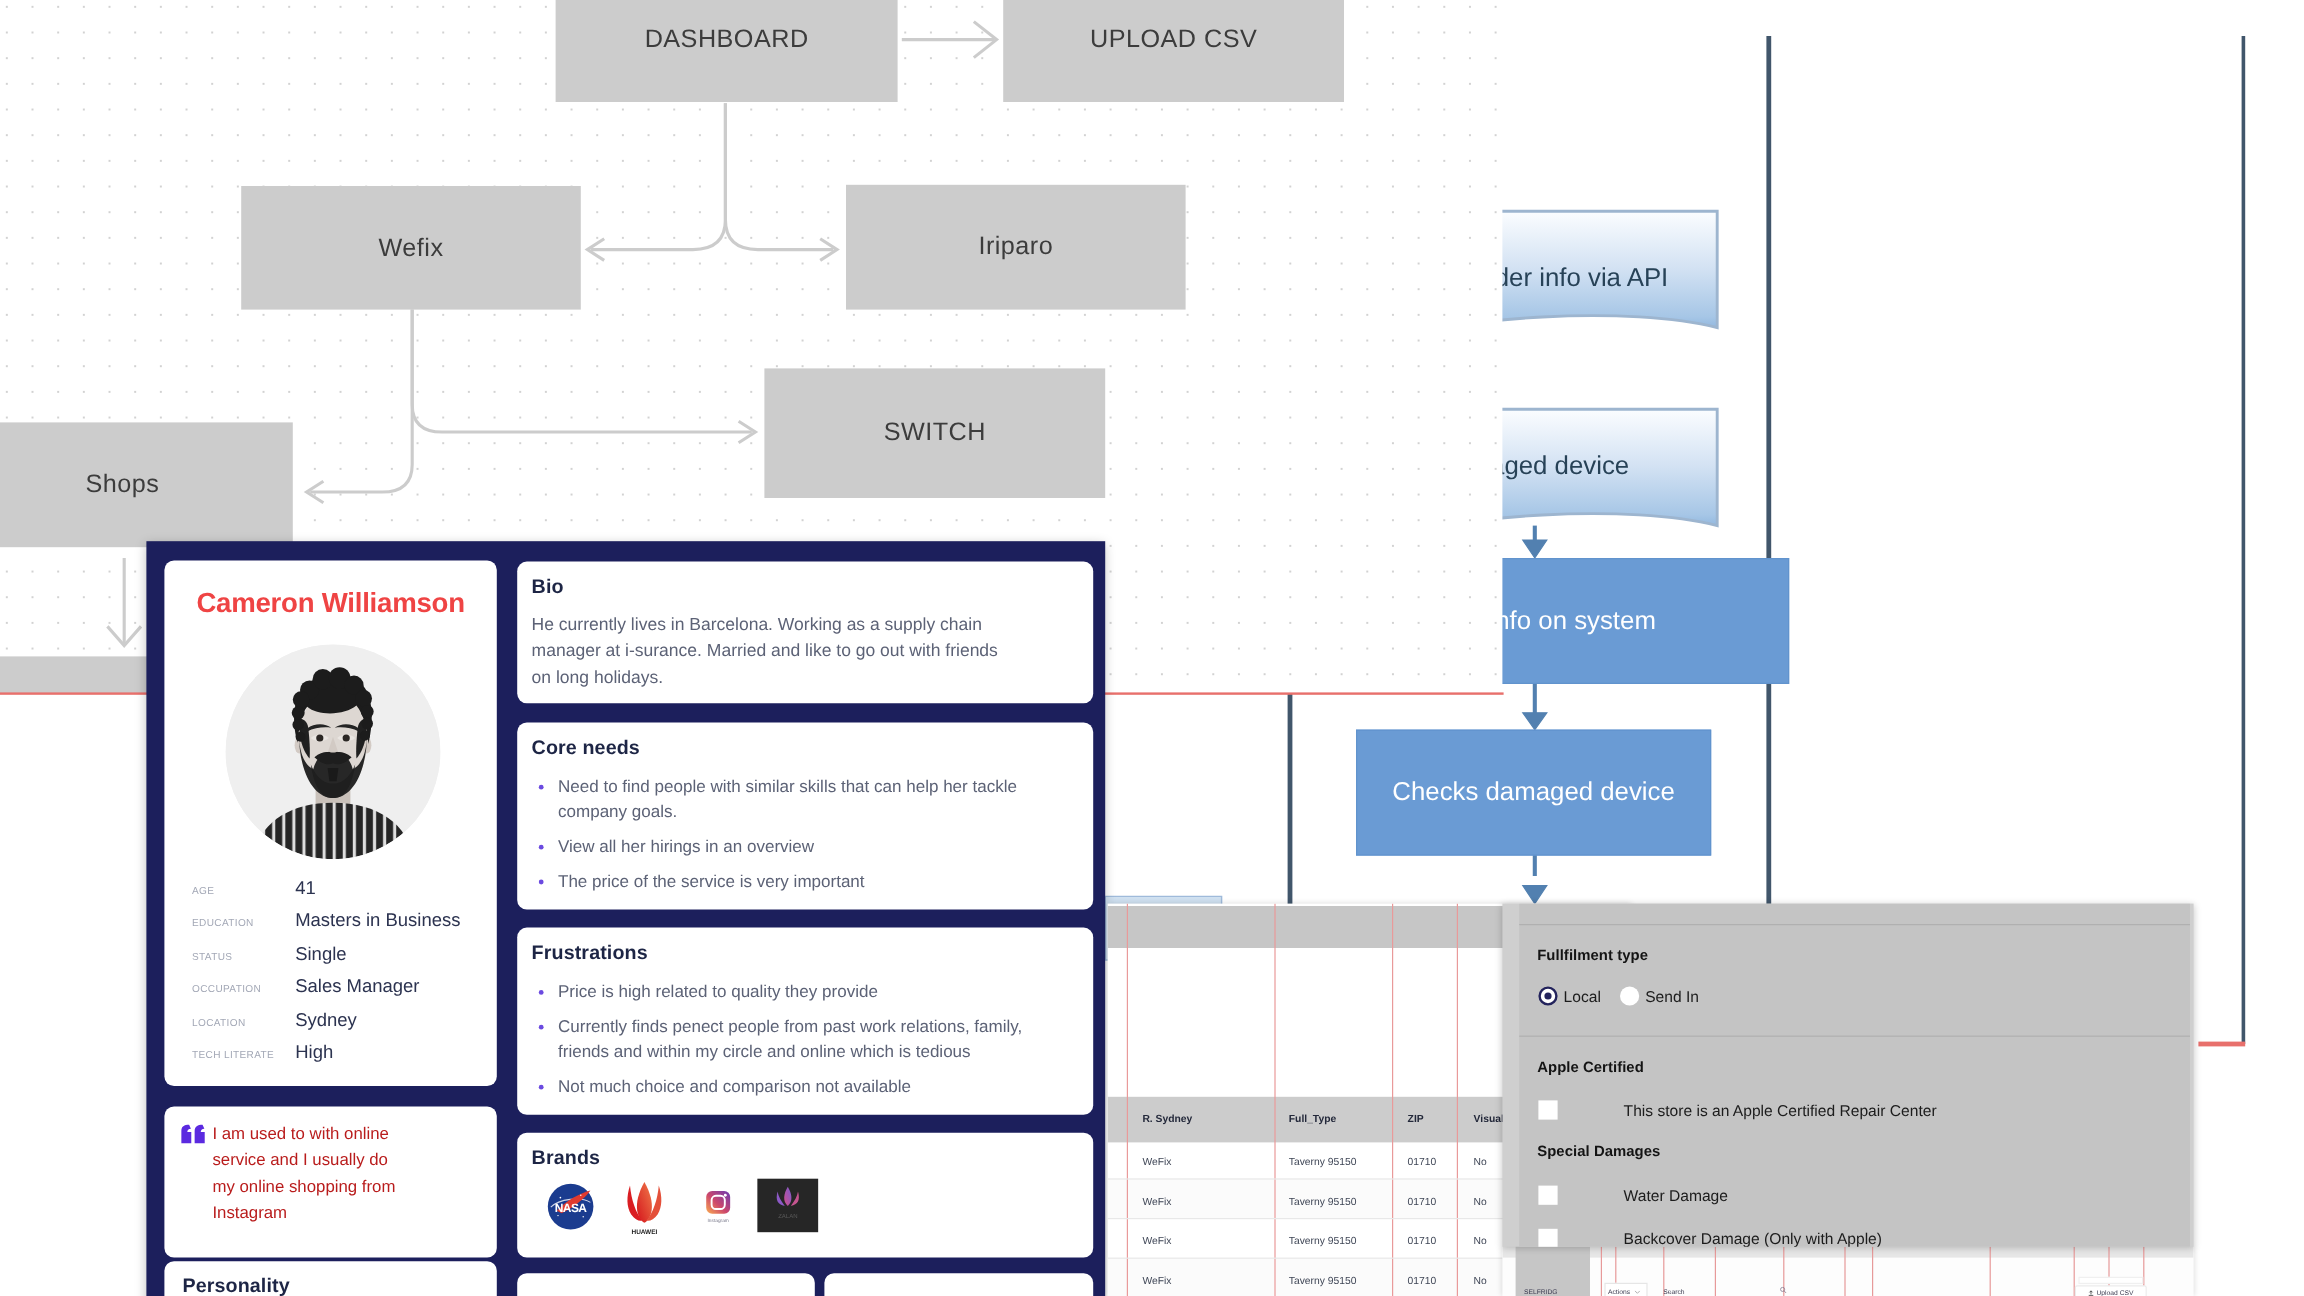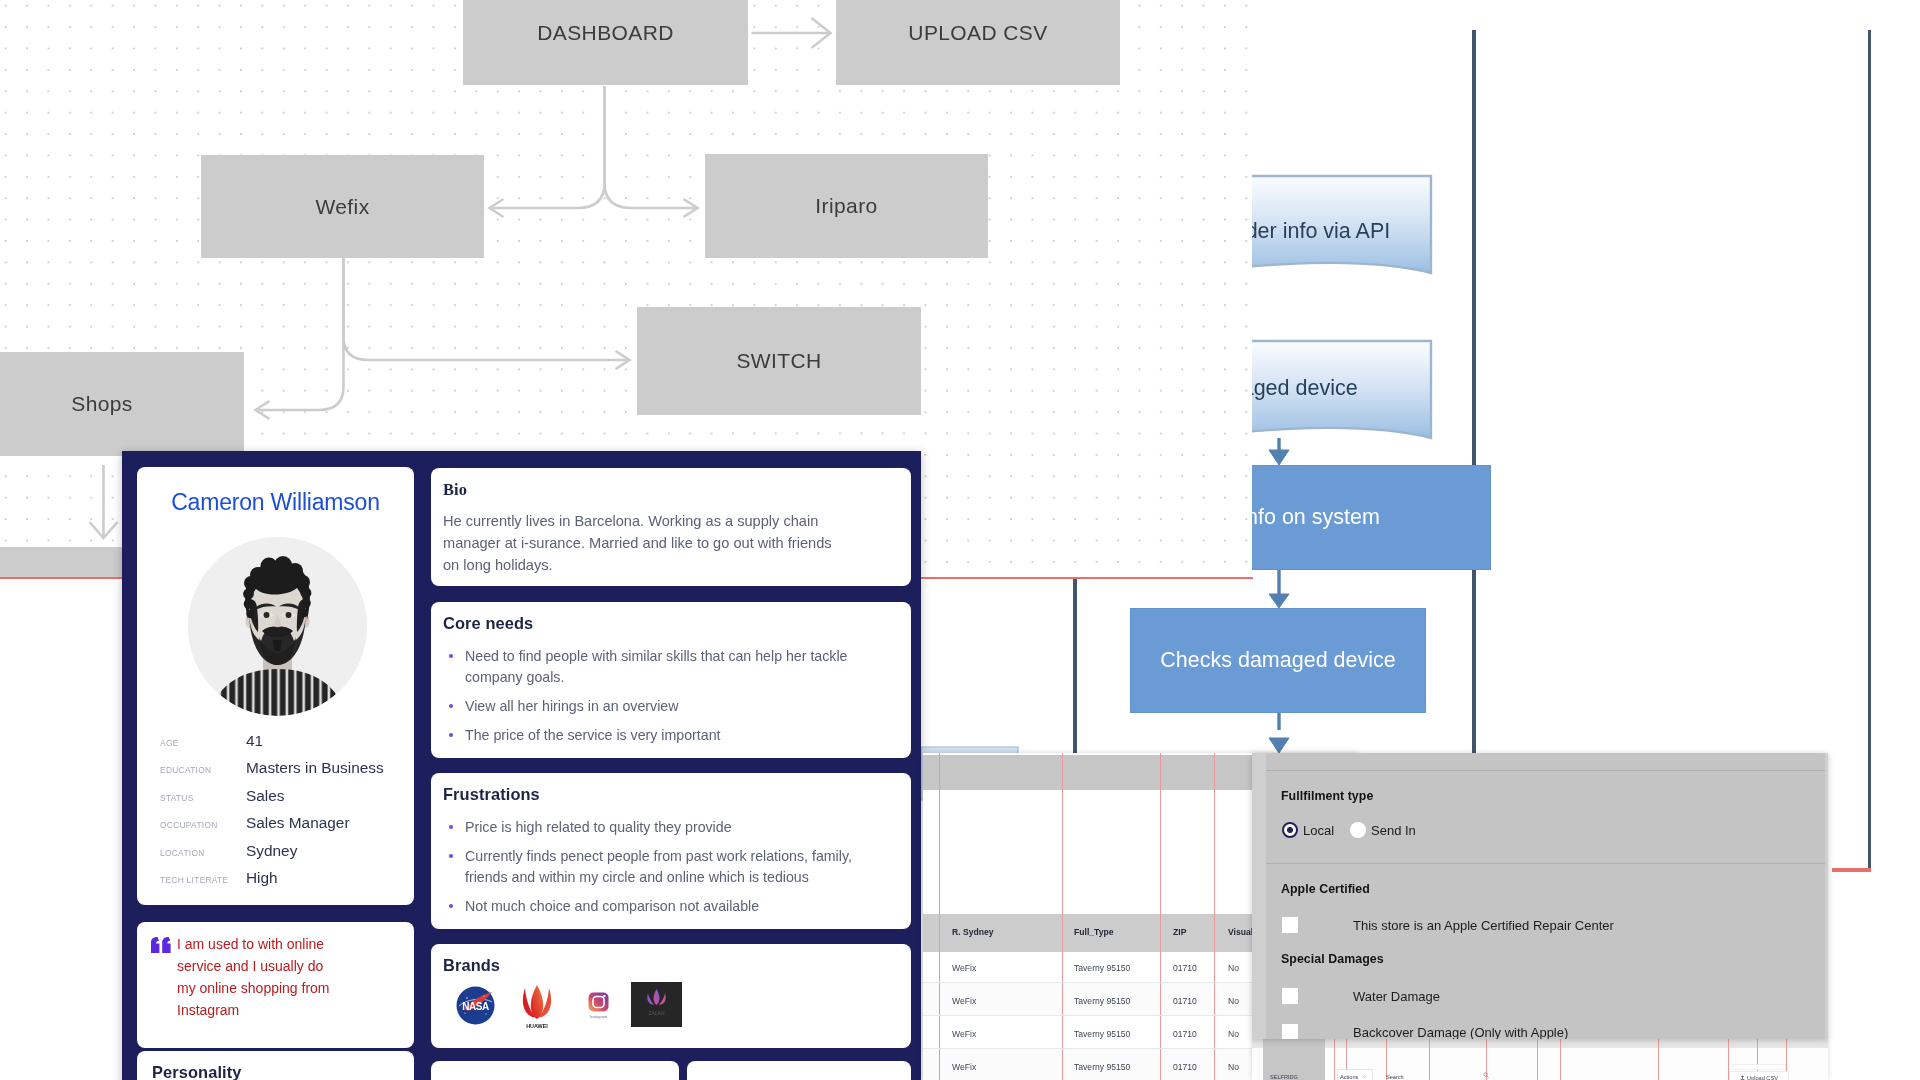--- a/index.html
+++ b/index.html
@@ -21,21 +21,21 @@
   .fnode{position:absolute;display:flex;align-items:center;justify-content:center;
      font-size:18px;color:#274257;white-space:nowrap;}
   .fnode.proc{background:#6a9bd4;color:#ffffff;border:1px solid #6193cd;}
 
   
   #persona{position:absolute;left:122px;top:451px;width:799px;height:700px;
       background:#1c1f5c;padding:0;overflow:hidden;z-index:30;
       box-shadow:0 2px 9px rgba(0,0,0,.25);}
   #persona .inner{position:relative;width:100%;height:100%;}
   .pcard{position:absolute;background:#ffffff;border-radius:8px;box-sizing:border-box;}
-  .pname{color:#1d4ed8;font-size:23px;font-weight:normal;text-align:center;letter-spacing:-0.2px;}
+  .pname{color:#ef4444;font-size:23px;font-weight:bold;text-align:center;letter-spacing:-0.2px;}
   .avatar{position:absolute;border-radius:50%;background:#efefef;overflow:hidden;}
   .attrow{display:flex;align-items:baseline;}
   .attlabel{width:86px;font-size:8.4px;color:#a3a8b6;letter-spacing:.3px;}
   .attval{font-size:15.4px;color:#2c3350;}
   .ptitle{font-size:16.4px;font-weight:bold;color:#1d2545;letter-spacing:.1px;}
   .ptext{font-size:14.6px;color:#5c6276;line-height:1.52;}
   .pbul{font-size:14.2px;color:#5c6276;line-height:1.48;position:relative;padding-left:22px;margin-bottom:8px;}
   .pbul:before{content:"";position:absolute;left:6px;top:7.5px;width:4.2px;height:4.2px;border-radius:50%;background:#6b4ae0;}
   .quote{font-size:14px;color:#b91c1c;line-height:1.58;}
 
@@ -244,21 +244,21 @@
         <div class="attrow" style="margin-bottom:9.4px;">
           <span class="attlabel">AGE</span>
           <span class="attval">41</span>
             </div>
         <div class="attrow" style="margin-bottom:9.4px;">
           <span class="attlabel">EDUCATION</span>
           <span class="attval">Masters in Business</span>
             </div>
         <div class="attrow" style="margin-bottom:9.4px;">
           <span class="attlabel">STATUS</span>
-          <span class="attval">Sales</span>
+          <span class="attval">Single</span>
             </div>
         <div class="attrow" style="margin-bottom:9.4px;">
           <span class="attlabel">OCCUPATION</span>
           <span class="attval">Sales Manager</span>
             </div>
         <div class="attrow" style="margin-bottom:9.4px;">
           <span class="attlabel">LOCATION</span>
           <span class="attval">Sydney</span>
             </div>
         <div class="attrow">
@@ -274,21 +274,21 @@
         <path d="M11.2,16 L11.2,5.6 C11.2,1.8 13.8,0 17.7,0 L19.3,3.7 C17.2,3.9 16.3,4.8 16.3,6.4 L19.6,6.4 L19.6,16 Z" fill="#5b2ae0"></path>
       </svg>
       <div class="quote" style="position:absolute;left:40px;top:11px;width:160px;">I am used to with online service and I usually do my online shopping from Instagram</div>
     </div>
 
     <div class="pcard" style="left:15px;top:600px;width:277px;height:100px;">
       <div class="ptitle" style="position:absolute;left:15px;top:12px;">Personality</div>
     </div>
 
     <div class="pcard" style="left:309px;top:17px;width:480px;height:118px;">
-      <div class="ptitle" style="position:absolute;left:12px;top:12px;font-family:Liberation Serif, serif;">Bio</div>
+      <div class="ptitle" style="position:absolute;left:12px;top:12px;">Bio</div>
       <div class="ptext" style="position:absolute;left:12px;top:42px;width:396px;">He currently lives in Barcelona. Working as a supply chain manager at i-surance. Married and like to go out with friends on long holidays.</div>
     </div>
 
     <div class="pcard" style="left:309px;top:151px;width:480px;height:156px;">
       <div class="ptitle" style="position:absolute;left:12px;top:12px;">Core needs</div>
       <div style="position:absolute;left:12px;top:44px;width:452px;">
         <div class="pbul">Need to find people with similar skills that can help her tackle company goals.</div>
         <div class="pbul">View all her hirings in an overview</div>
         <div class="pbul">The price of the service is very important</div>
       </div>

